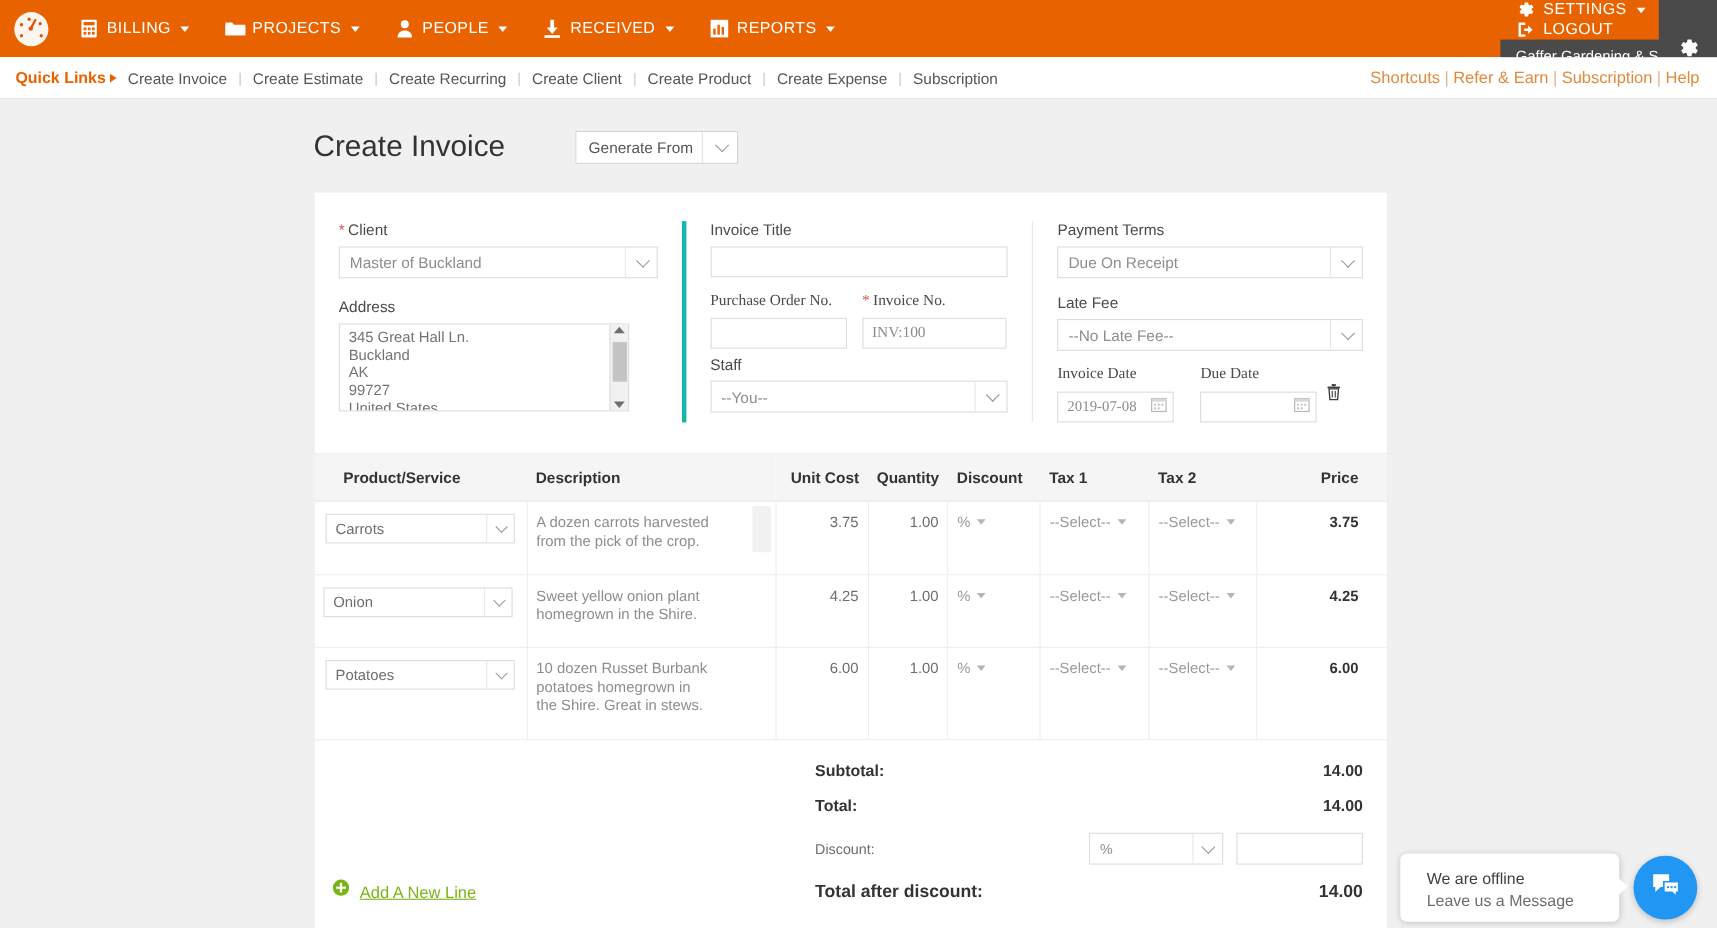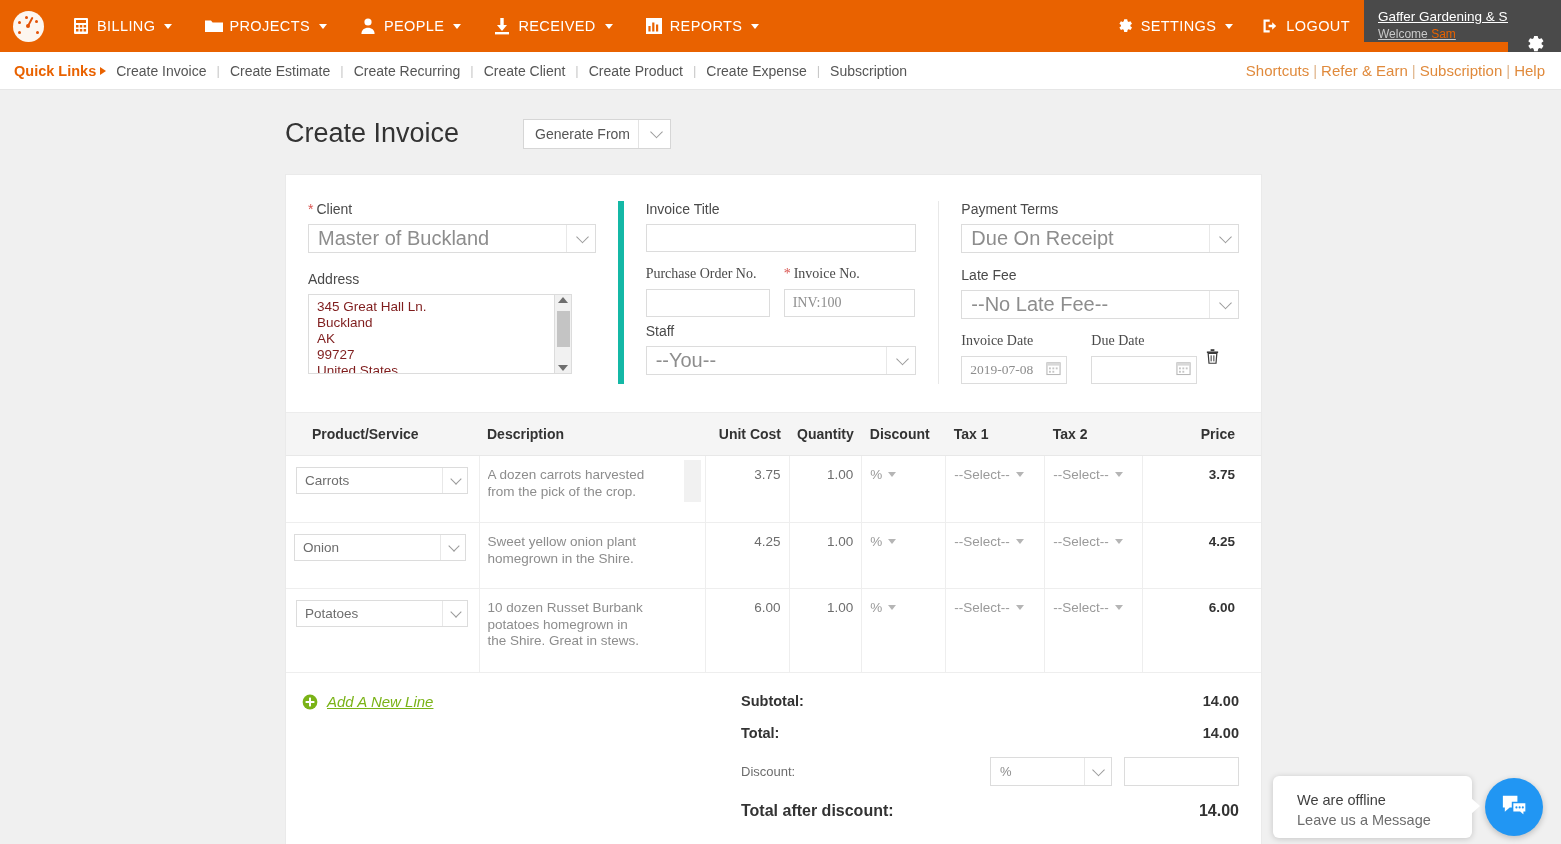--- a/index.html
+++ b/index.html
@@ -52,21 +52,21 @@
   .nav-item .label { font-weight:400; }
   .caret-down {
     width:0;height:0;border-left:4.5px solid transparent;border-right:4.5px solid transparent;
     border-top:5px solid #fff; margin-left:2px;
   }
   .nav-ico { width:18px; height:18px; display:inline-block; flex:0 0 auto; }
   .nav-ico svg { display:block; }
 
   .nav-right {
     position:absolute; right:0; top:0; height:42px;
-    display:flex; align-items:stretch;
+    display:flex; align-items:stretch;flex-direction:column;
   }
   .nav-right .nav-item { padding:0 14px; }
   .userbox {
     background:#4a4a4a; width:197px; padding:7px 0 0 14px;
     display:flex; flex-direction:column; justify-content:center;
   }
   .userbox .company {
     color:#fff; font-size:13.5px; text-decoration:underline; cursor:pointer;
     white-space:nowrap; overflow:hidden;
   }
@@ -112,47 +112,47 @@
   .gen-from .chev-wrap { position:absolute; right:9px; top:50%; transform:translateY(-50%); display:flex; }
 
   .card {
     margin:25px 0 0 285px; width:977px; background:#fff;
     border:1px solid #eaeaea;
   }
 
   
   .form-row { display:flex; padding:26px 0 28px 0; }
   .col { padding:0 22px; }
-  .col-1 { width:338px; border-right:6px solid #14b8a6; }
+  .col-1 { width:338px; border-right:4px solid #14b8a6; }
   .col-2 { width:316px; border-right:1px solid #e8e8e8; }
   .col-3 { width:322px; }
   .fl {
     font-size:14px; color:#4a4a4a; margin-bottom:7px; display:block;
   }
   .req { color:#d9534f; margin-right:3px; }
   .inp {
     width:100%; height:28px; border:1px solid #dcdcdc; background:#fff;
     font-size:14px; color:#8d8d8d; padding:0 8px; font-family:inherit;
     display:flex; align-items:center;
   }
   .sel {
     width:100%; height:29px; border:1px solid #dcdcdc; background:#fff;
-    font-size:20px; color:#8d8d8d; padding:0 9px; position:relative;
+    font-size:14px; color:#8d8d8d; padding:0 9px; position:relative;
     display:flex; align-items:center; cursor:pointer;
   }
   .sel .sep { position:absolute; right:28px; top:0; bottom:0; width:1px; background:#e8e8e8; }
   .sel .chev-wrap { position:absolute; right:8px; top:50%; transform:translateY(-50%); display:flex; }
   .mb18 { margin-bottom:18px; }
   .mb14 { margin-bottom:14px; }
 
   .addr-box {
     width:264px; height:80px; border:1px solid #dcdcdc; background:#fff;
     position:relative; overflow:hidden; padding:4px 8px;
   }
-  .addr-box .line { font-size:13.5px; color:#7f1d1d; line-height:16px; }
+  .addr-box .line { font-size:13.5px; color:#737373; line-height:16px; }
   .sbar {
     position:absolute; right:0; top:0; width:17px; height:100%;
     background:#f1f1f1; border-left:1px solid #dcdcdc;
     display:flex; flex-direction:column; align-items:center; justify-content:space-between;
     padding:2px 0;
   }
   .sbar .tri-up { width:0;height:0;border-left:5px solid transparent;border-right:5px solid transparent;border-bottom:6px solid #6e6e6e; }
   .sbar .tri-dn { width:0;height:0;border-left:5px solid transparent;border-right:5px solid transparent;border-top:6px solid #6e6e6e; }
   .sbar .thumb { position:absolute; top:16px; left:2px; width:13px; height:36px; background:#c4c4c4; }
 
@@ -192,21 +192,21 @@
   .desc-sb {
     position:absolute; right:4px; top:4px; width:17px; height:42px;
     background:#f1f1f1; display:flex; flex-direction:column;
     align-items:center; justify-content:space-between; padding:2px 0;
   }
   .mini-dd { display:inline-flex; align-items:center; gap:6px; color:#9a9a9a; }
   .tri-sm { width:0;height:0;border-left:4px solid transparent;border-right:4px solid transparent;border-top:5px solid #b5b5b5; }
 
   
   .totals-wrap { display:flex; padding:20px 0 24px 0; }
-  .addline { width:455px; padding-left:16px; display:flex; align-items:flex-start; gap:9px;font-style:italic; }
+  .addline { width:455px; padding-left:16px; display:flex; align-items:flex-end; gap:9px; }
   .plus-ico { margin-top:1px; }
   .addline a { color:#7ab317; font-size:15px; text-decoration:underline; cursor:pointer; }
   .totals { flex:1; padding-right:22px; }
   .trow { display:flex; align-items:center; margin-bottom:16px; }
   .tlabel { width:250px; font-size:14.5px; color:#333; font-weight:bold; }
   .tlabel.plain { font-weight:normal; color:#6d6d6d; font-size:13px; }
   .tlabel.big { font-size:16px; }
   .tval { flex:1; text-align:right; font-size:14.5px; color:#333; font-weight:bold; }
   .tval.big { font-size:16px; }
   .disc-sel {

